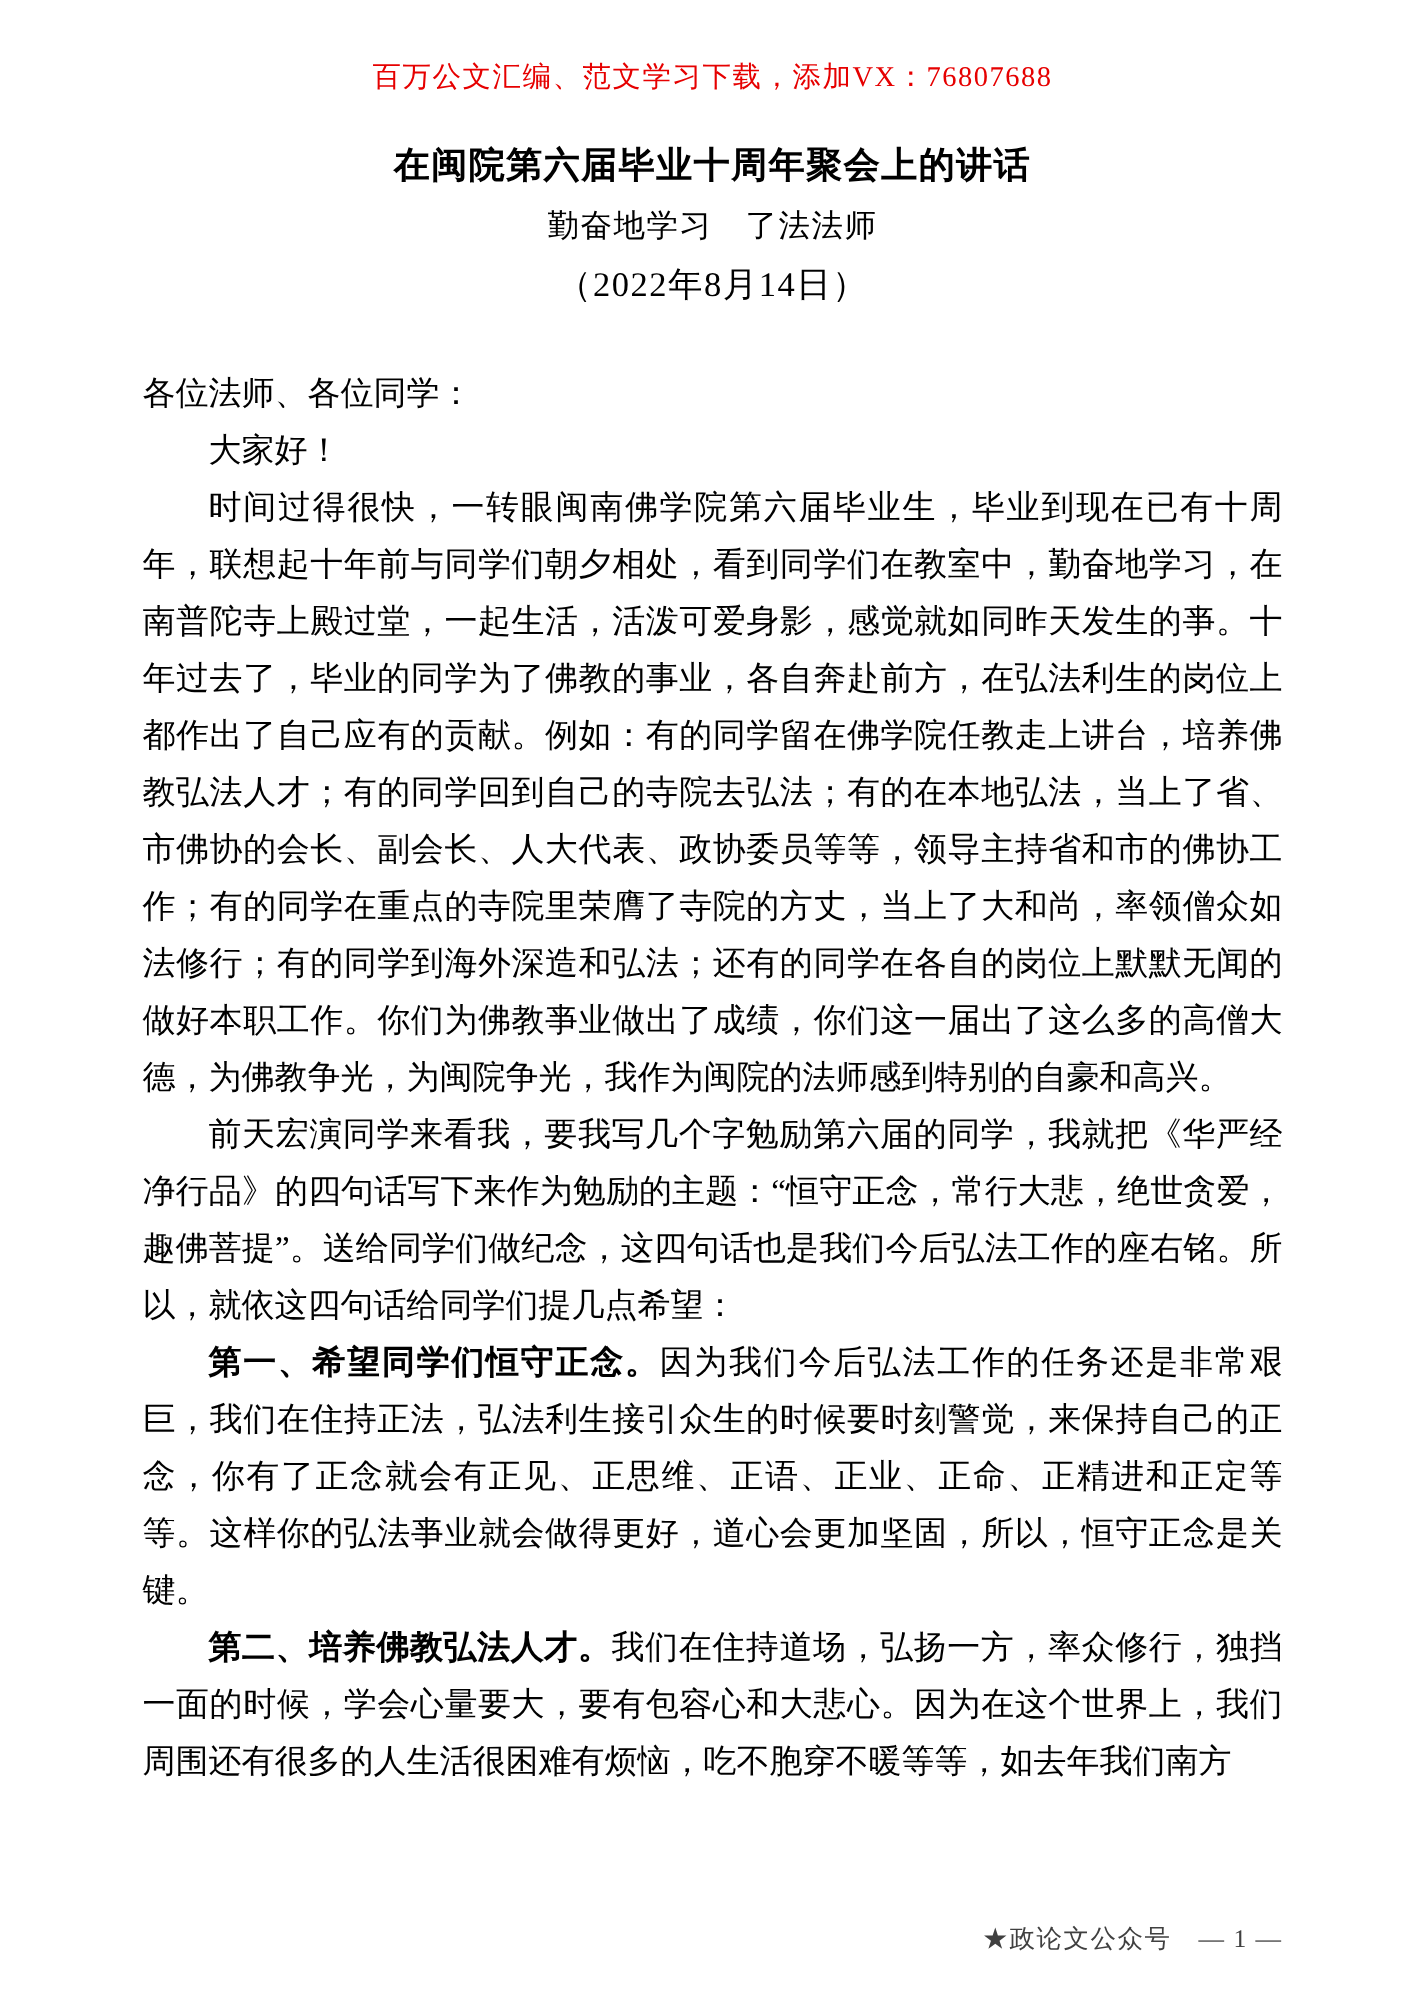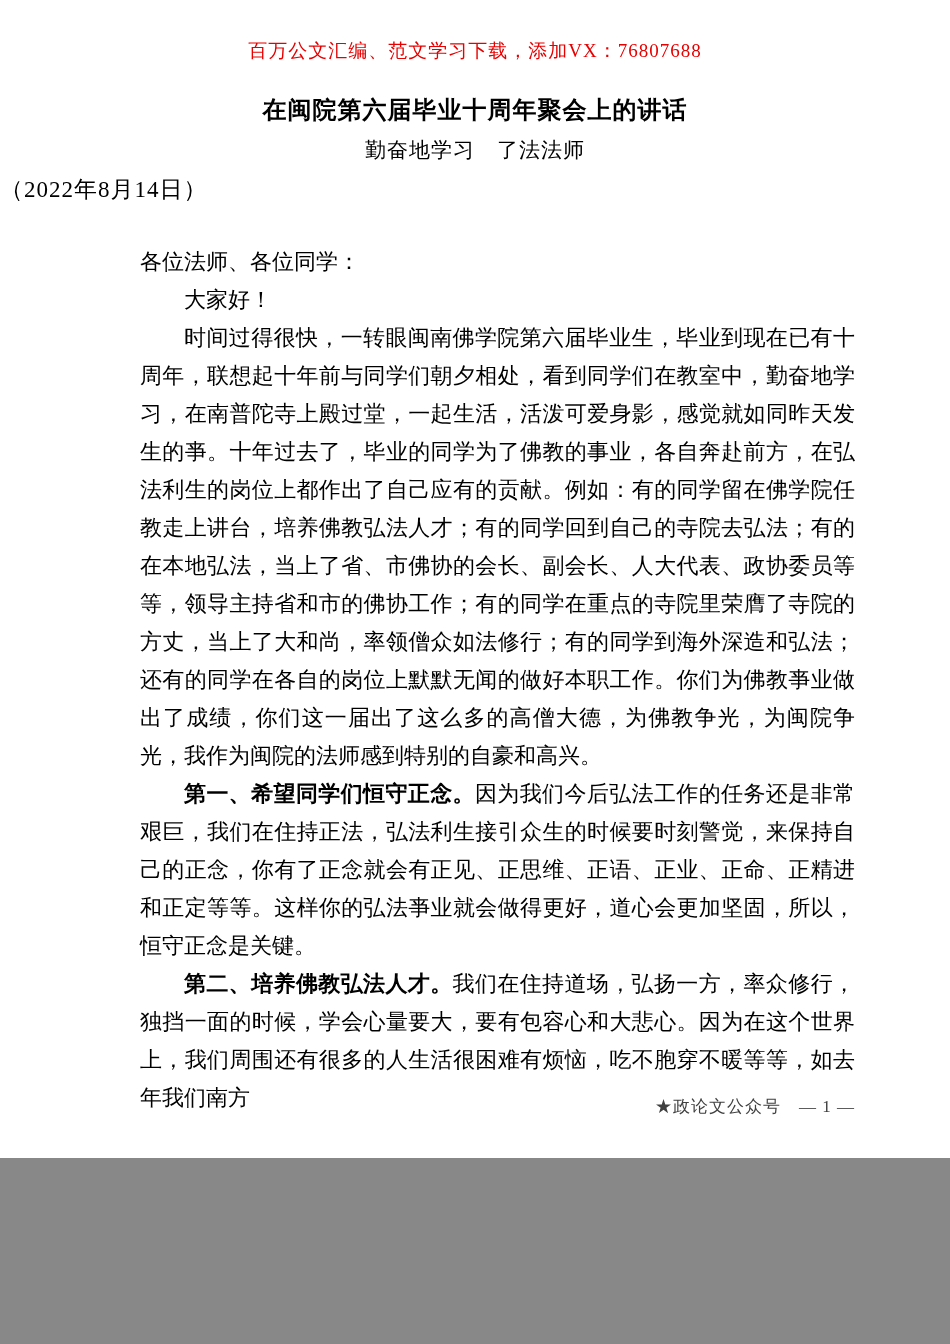--- a/index.html
+++ b/index.html
@@ -1,20 +1,20 @@
 <!DOCTYPE html>
 <html><head>
 <meta charset="utf-8">
 <style>
   * { margin: 0; padding: 0; box-sizing: border-box; }
   html, body { background: #888; }
   .page {
     position: relative;
     width: 950px;
-    height: 1158px;
+    height: 1344px;
     margin: 0 auto;
     background: #ffffff;
     font-family: "Liberation Serif", "DejaVu Serif", serif;
     color: #000000;
     overflow: hidden;
   }
   .promo {
     position: absolute;
     top: 38px;
     left: 0;
@@ -41,33 +41,34 @@
     width: 100%;
     text-align: center;
     font-size: 21px;
     letter-spacing: 1px;
   }
   .date {
     position: absolute;
     top: 174px;
     left: 0;
     width: 100%;
+    text-align: center;
     font-size: 23px;
     letter-spacing: 1px;
   }
   .content {
     position: absolute;
     top: 243px;
     left: 95px;
     width: 760px;
     font-size: 22px;
     line-height: 38px;
     text-align: justify;
   }
-  .content p { text-indent: 2em; margin-left: 45px; }
+  .content p { text-indent: 2em; }
   .content p.no-indent { text-indent: 0; }
   .bold { font-weight: bold; }
   .footer {
     position: absolute;
     bottom: 40px;
     right: 95px;
     font-size: 17px;
     color: #404040;
     letter-spacing: 1px;
   }
@@ -83,20 +84,21 @@
   <h1 class="title">在闽院第六届毕业十周年聚会上的讲话</h1>
 
   <div class="subtitle">勤奋地学习　了法法师</div>
 
   <div class="date">（2022年8月14日）</div>
 
   <div class="content">
     <p class="no-indent">各位法师、各位同学：</p>
     <p>大家好！</p>
     <p>时间过得很快，一转眼闽南佛学院第六届毕业生，毕业到现在已有十周年，联想起十年前与同学们朝夕相处，看到同学们在教室中，勤奋地学习，在南普陀寺上殿过堂，一起生活，活泼可爱身影，感觉就如同昨天发生的亊。十年过去了，毕业的同学为了佛教的事业，各自奔赴前方，在弘法利生的岗位上都作出了自己应有的贡献。例如：有的同学留在佛学院任教走上讲台，培养佛教弘法人才；有的同学回到自己的寺院去弘法；有的在本地弘法，当上了省、市佛协的会长、副会长、人大代表、政协委员等等，领导主持省和市的佛协工作；有的同学在重点的寺院里荣膺了寺院的方丈，当上了大和尚，率领僧众如法修行；有的同学到海外深造和弘法；还有的同学在各自的岗位上默默无闻的做好本职工作。你们为佛教亊业做出了成绩，你们这一届出了这么多的高僧大德，为佛教争光，为闽院争光，我作为闽院的法师感到特别的自豪和高兴。</p>
+    <p>前天宏演同学来看我，要我写几个字勉励第六届的同学，我就把《华严经净行品》的四句话写下来作为勉励的主题：“恒守正念，常行大悲，绝世贪爱，趣佛菩提”。送给同学们做纪念，这四句话也是我们今后弘法工作的座右铭。所以，就依这四句话给同学们提几点希望：</p>
     <p><span class="bold">第一、希望同学们恒守正念。</span><span>因为我们今后弘法工作的任务还是非常艰巨，我们在住持正法，弘法利生接引众生的时候要时刻警觉，来保持自己的正念，你有了正念就会有正见、正思维、正语、正业、正命、正精进和正定等等。这样你的弘法亊业就会做得更好，道心会更加坚固，所以，恒守正念是关键。</span></p>
     <p><span class="bold">第二、培养佛教弘法人才。</span><span>我们在住持道场，弘扬一方，率众修行，独挡一面的时候，学会心量要大，要有包容心和大悲心。因为在这个世界上，我们周围还有很多的人生活很困难有烦恼，吃不胞穿不暖等等，如去年我们南方</span></p>
   </div>
 
   <div class="footer">
     <span>★政论文公众号</span><span class="page-num">—  1  —</span>
   </div>
 
 </div>
 

